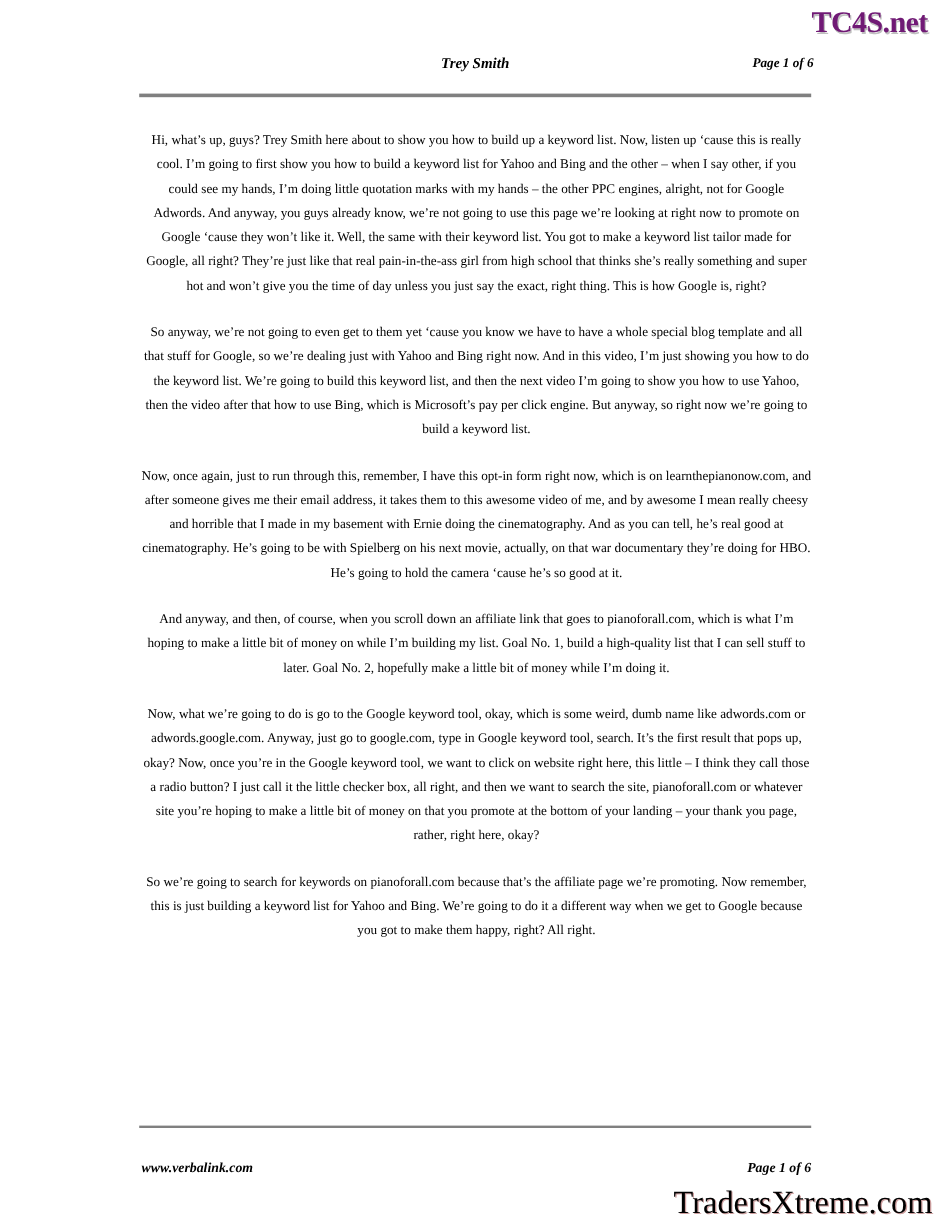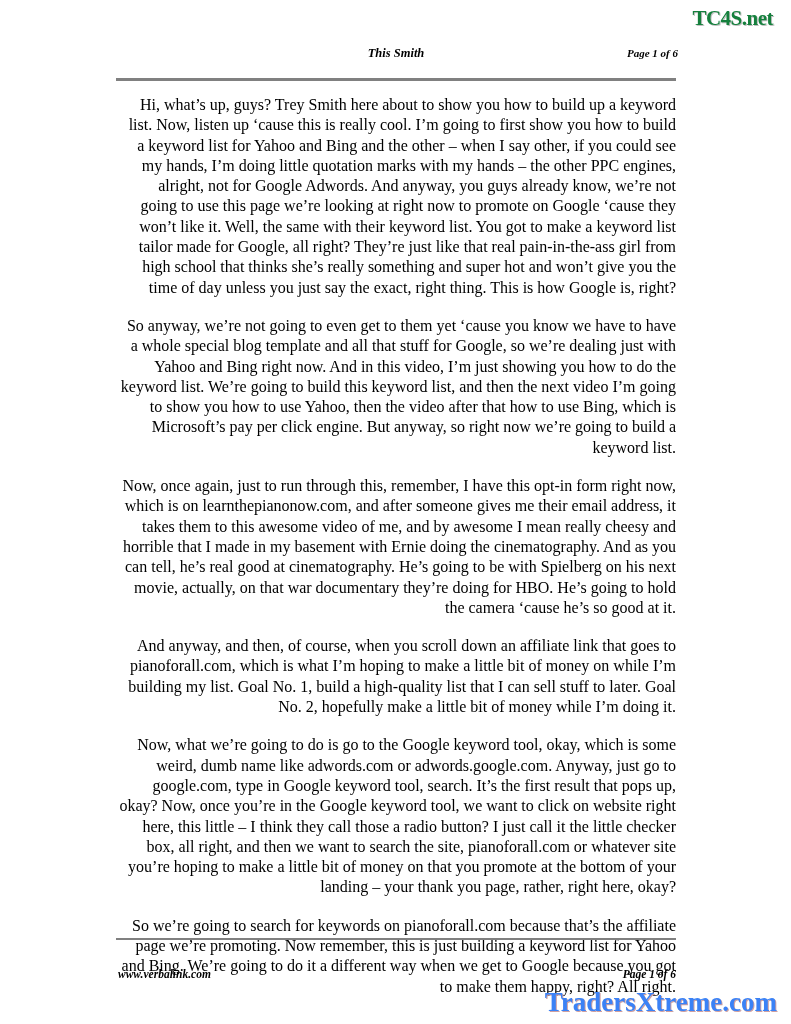--- a/index.html
+++ b/index.html
@@ -24,23 +24,23 @@
     background: #ffffff;
   }
 
   
   .brand-top {
     position: absolute;
     right: 18px;
     top: 6px;
     font-family: "Liberation Serif", serif;
     font-weight: bold;
-    font-size: 21px;
+    font-size: 25px;
     letter-spacing: -0.5px;
-    color: #15803d;
+    color: #701a75;
     text-shadow: 1px 1px 0 #bfbfbf;
   }
 
   
   .header {
     position: absolute;
     left: 116px;
     top: 46px;
     width: 560px;
     text-align: center;
@@ -63,25 +63,25 @@
     top: 78px;
     width: 560px;
     height: 3px;
     background: #808080;
   }
 
   
   .body-text {
     position: absolute;
     left: 118px;
-    top: 95px;
+    top: 107px;
     width: 558px;
-    font-size: 16px;
+    font-size: 11px;
     line-height: 20.3px;
-    text-align: right;
+    text-align: center;
   }
   .body-text p {
     margin: 0 0 18px 0;
   }
 
   
   .watermark-center {
     position: absolute;
     left: 252px;
     top: 494px;
@@ -114,36 +114,36 @@
     font-style: italic;
   }
   .footer .left { float: left; }
   .footer .right { float: right; }
 
   .brand-bottom {
     position: absolute;
     right: 14px;
     bottom: 6px;
     font-family: "Liberation Serif", serif;
-    font-weight: bold;
+    font-weight: normal;
     font-size: 27px;
-    color: #3b82f6;
+    color: #000000;
     text-shadow: 1px 1px 0 #cfa0a0;
     white-space: nowrap;
   }
 </style>
 </head>
 <body>
 
 <div class="page">
 
   <div class="brand-top">TC4S.net</div>
 
   <div class="header">
-    <div>This Smith</div>
+    <div>Trey Smith</div>
     <div class="page-num">Page 1 of 6</div>
   </div>
 
   <div class="rule-top"></div>
 
   <div class="body-text">
     <p>Hi, what’s up, guys?  Trey Smith here about to show you how to build up a keyword list.  Now, listen up ‘cause this is really cool.  I’m going to first show you how to build a keyword list for Yahoo and Bing and the other – when I say other, if you could see my hands, I’m doing little quotation marks with my hands – the other PPC engines, alright, not for Google Adwords.  And anyway, you guys already know, we’re not going to use this page we’re looking at right now to promote on Google ‘cause they won’t like it.  Well, the same with their keyword list.  You got to make a keyword list tailor made for Google, all right?  They’re just like that real pain-in-the-ass girl from high school that thinks she’s really something and super hot and won’t give you the time of day unless you just say the exact, right thing.  This is how Google is, right?</p>
     <p>So anyway, we’re not going to even get to them yet ‘cause you know we have to have a whole special blog template and all that stuff for Google, so we’re dealing just with Yahoo and Bing right now.  And in this video, I’m just showing you how to do the keyword list.  We’re going to build this keyword list, and then the next video I’m going to show you how to use Yahoo, then the video after that how to use Bing, which is Microsoft’s pay per click engine.  But anyway, so right now we’re going to build a keyword list.</p>
     <p>Now, once again, just to run through this, remember, I have this opt-in form right now, which is on learnthepianonow.com, and after someone gives me their email address, it takes them to this awesome video of me, and by awesome I mean really cheesy and horrible that I made in my basement with Ernie doing the cinematography.  And as you can tell, he’s real good at cinematography.  He’s going to be with Spielberg on his next movie, actually, on that war documentary they’re doing for HBO.  He’s going to hold the camera ‘cause he’s so good at it.</p>
     <p>And anyway, and then, of course, when you scroll down an affiliate link that goes to pianoforall.com, which is what I’m hoping to make a little bit of money on while I’m building my list.  Goal No. 1, build a high-quality list that I can sell stuff to later.  Goal No. 2, hopefully make a little bit of money while I’m doing it.</p>

